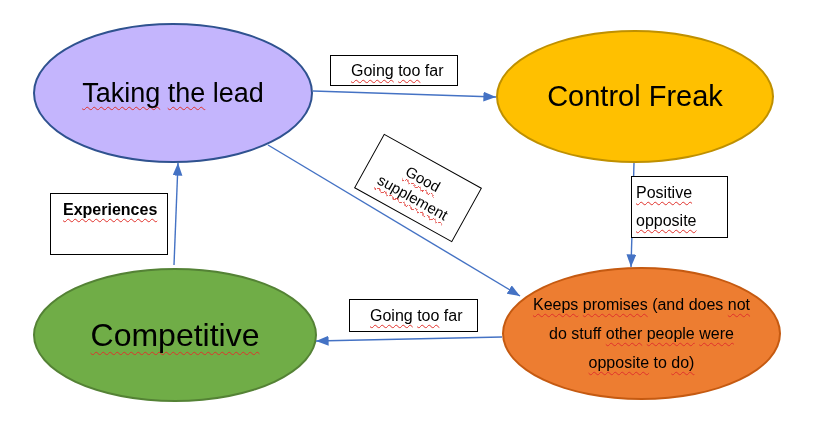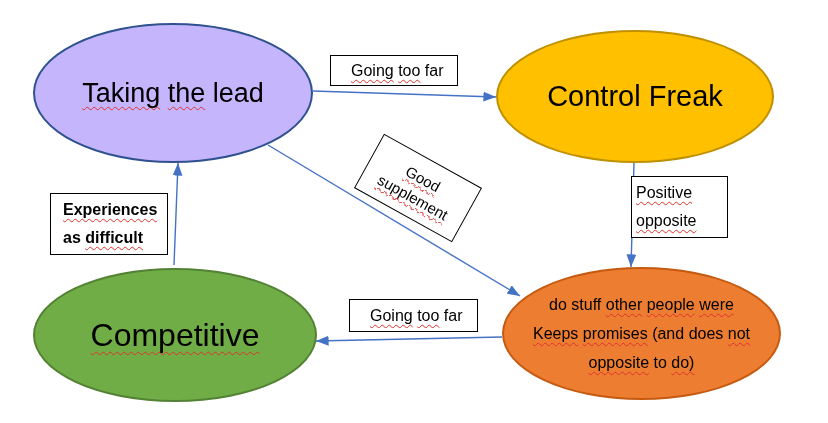--- a/index.html
+++ b/index.html
@@ -67,22 +67,22 @@
   </div>
 
   <div class="node" id="node-competitive" style="background: rgb(112, 173, 71); border-color: rgb(84, 130, 53);">
     <div class="node-label">
         <div><span class="sq">Competitive</span></div>
       </div>
   </div>
 
   <div class="node" id="node-keeps" style="background: rgb(237, 125, 49); border-color: rgb(197, 90, 17);">
     <div class="node-label">
+        <div><span class="sq">Keeps</span> <span class="sq">promises</span> <span>(and</span> <span>does</span> <span class="sq">not</span></div>
         <div><span>do</span> <span>stuff</span> <span class="sq">other</span> <span class="sq">people</span> <span class="sq">were</span></div>
-        <div><span class="sq">Keeps</span> <span class="sq">promises</span> <span>(and</span> <span>does</span> <span class="sq">not</span></div>
         <div><span class="sq">opposite</span> <span>to</span> <span class="sq">do)</span></div>
       </div>
   </div>
 
   <svg id="arrow-layer" width="828" height="423" viewBox="0 0 828 423">
     <defs>
       <marker id="ah" markerWidth="10" markerHeight="8" refX="9" refY="3.5" orient="auto">
         <path d="M0,0 L9,3.5 L0,7 Z"></path>
       </marker>
     </defs>
@@ -102,20 +102,19 @@
       <div><span class="sq">supplement</span></div>
     </div>
 
   <div class="elabel" id="label-positive">
       <div><span class="sq">Positive</span></div>
       <div><span class="sq">opposite</span></div>
     </div>
 
   <div class="elabel" id="label-experiences">
       <div><span class="sq">Experiences</span></div>
-      <div><span>as</span> <span class="sq">difficult</span></div>
     </div>
 
   <div class="elabel one-line" id="label-going-bottom">
       <div><span class="sq">Going</span> <span class="sq">too</span> <span>far</span></div>
     </div>
 
 </div>
 
 </body></html>

